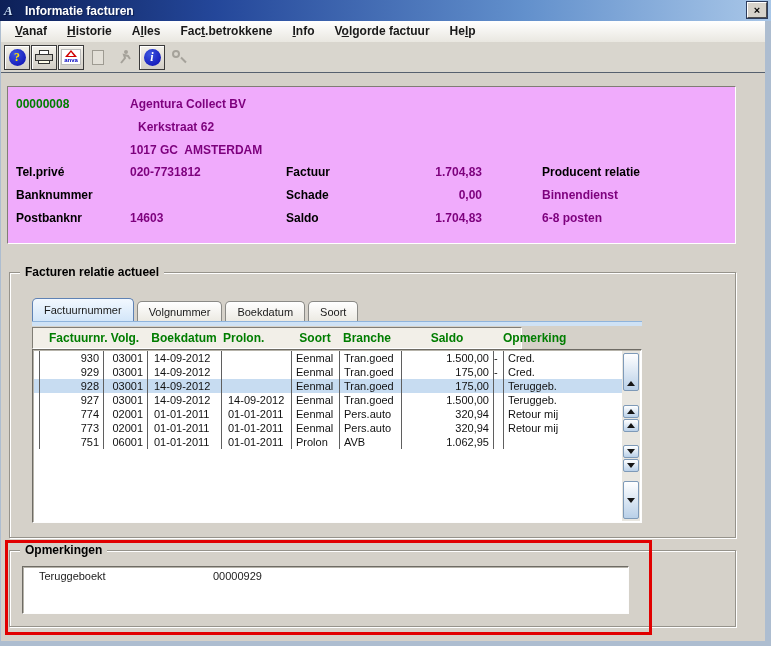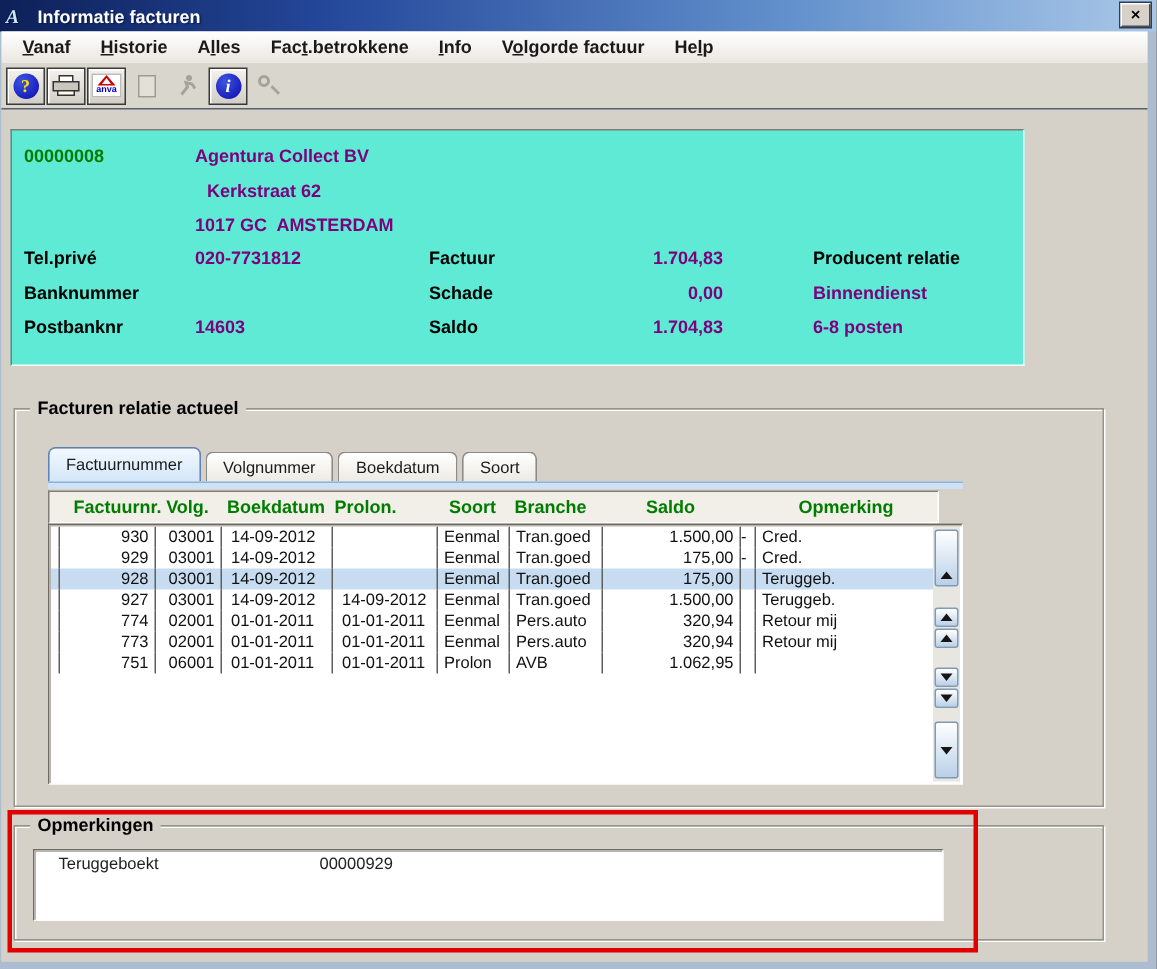--- a/index.html
+++ b/index.html
@@ -55,38 +55,38 @@
   .content { position:absolute; top:53px; left:0; right:0; bottom:0; background:#d5d1c9; }
 
   
   .sunken { border:1px solid; border-color:#807d75 #ffffff #ffffff #807d75; }
   .deep   { border:1px solid; border-color:#6e6b64 #fdfdfd #fdfdfd #6e6b64; box-shadow:inset 1px 1px 0 #b6b3aa; }
   .groupbox { position:absolute; border:1px solid #96938b; box-shadow:1px 1px 0 #ffffff, inset 1px 1px 0 #ffffff; }
   .group-caption { position:absolute; top:-8px; left:10px; background:#d5d1c9; padding:0 5px;
     font:700 12px "Liberation Sans", sans-serif; color:#000; }
 
   
-  .info-panel { position:absolute; top:12px; left:6px; width:676px; height:158px; background:#5eead4; }
+  .info-panel { position:absolute; top:12px; left:6px; width:729px; height:158px; background:#f0abfc; }
   .ip { position:absolute; font:700 12px "Liberation Sans", sans-serif; white-space:pre; }
   .lab { color:#000; }
   .val { color:#7d007d; }
   .grn { color:#007d00; }
   .amount { width:142px; text-align:right; }
 
   
   .facturen-group { top:198px; left:8px; width:727px; height:266px; }
   .tabs { position:absolute; top:25px; left:22px; height:23px; display:flex; align-items:flex-end; }
   .tab { height:20px; padding:0 11px; margin-right:3px; font:400 11px/20px "Liberation Sans", sans-serif;
     color:#1a1a1a; background:linear-gradient(#ffffff,#eceae3); border:1px solid #8a8a86;
     border-bottom:none; border-radius:5px 5px 0 0; cursor:default;text-align:right; }
   .tab.active { height:23px; background:linear-gradient(#f2f8ff,#d3e6f9); border-color:#5f82b4;
     font-weight:400; line-height:23px; }
   .tabstrip-bar { position:absolute; top:48px; left:22px; width:610px; height:5px; background:#cfe2f5;
     border-top:1px solid #8fb4dc; }
-  .grid-header { position:absolute; top:54px; left:22px; width:594px; height:22px; background:#f2efe8;
+  .grid-header { position:absolute; top:54px; left:22px; width:490px; height:22px; background:#f2efe8;
     display:grid; grid-template-columns:70px 44px 74px 70px 48px 62px 92px 10px 1fr;
     align-items:center; font:700 12px "Liberation Sans", sans-serif; color:#007d00; }
   .gh { white-space:nowrap; overflow:visible; }
   .gh.c-fact { padding-left:16px; }
   .gh.c-volg, .gh.c-boek, .gh.c-soort, .gh.c-saldo, .gh.c-opm { text-align:center; }
   .gh.c-facd { padding-left:2px; }
   .gh.c-bran { padding-left:4px; }
   .rows-box { position:absolute; top:76px; left:22px; width:610px; height:174px; background:#ffffff; }
   .rows-area { position:absolute; top:1px; left:1px; right:19px; bottom:1px; overflow:hidden; }
   .grid-row { display:grid; grid-template-columns:6px 64px 44px 74px 70px 48px 62px 92px 10px 1fr;

